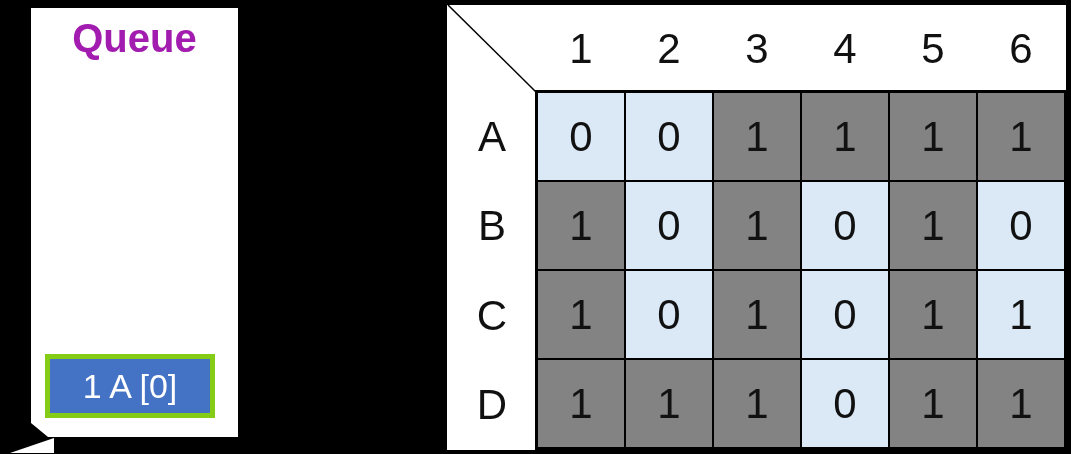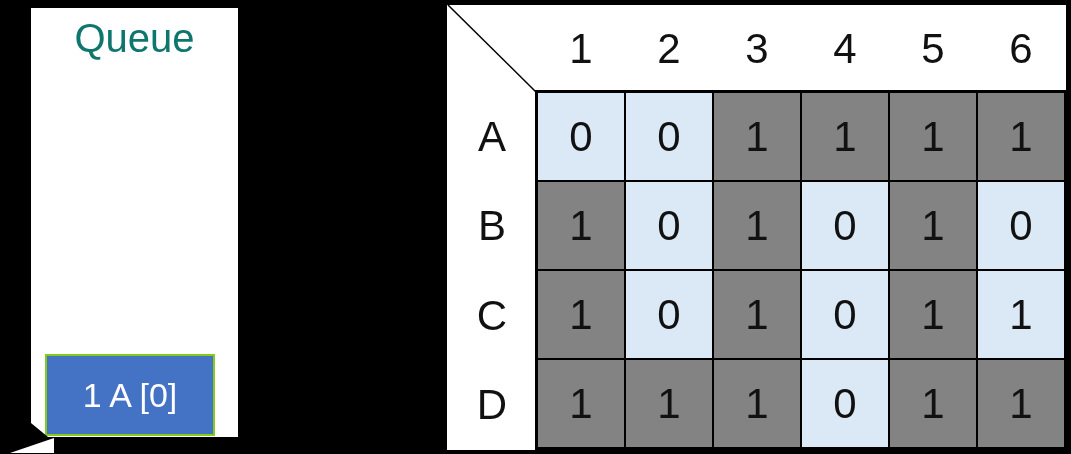--- a/index.html
+++ b/index.html
@@ -8,25 +8,25 @@
     font-family:"Liberation Sans", sans-serif;overflow:hidden;
   }
 
   
   .queue-panel{
     position:absolute;left:31px;top:8px;width:207px;height:429px;
     background:#ffffff;
   }
   .queue-title{
     position:absolute;left:0;top:6px;width:100%;
-    text-align:center;font-size:40px;line-height:48px;color:#0f766e;
+    text-align:center;font-size:40px;line-height:48px;color:#a21caf;font-weight:bold;
   }
   .queue-item{
-    position:absolute;left:14px;top:346px;width:170px;height:82px;
-    box-sizing:border-box;background:#4472c4;border:2px solid #84cc16;
+    position:absolute;left:14px;top:346px;width:170px;height:64px;
+    box-sizing:border-box;background:#4472c4;border:5px solid #84cc16;
     display:flex;align-items:center;justify-content:center;
     color:#ffffff;font-size:34px;
   }
   
   .queue-notch{
     position:absolute;left:31px;top:423px;width:17px;height:14px;
     background:#000000;
     clip-path:polygon(0 0, 0 100%, 100% 100%);
   }
   

